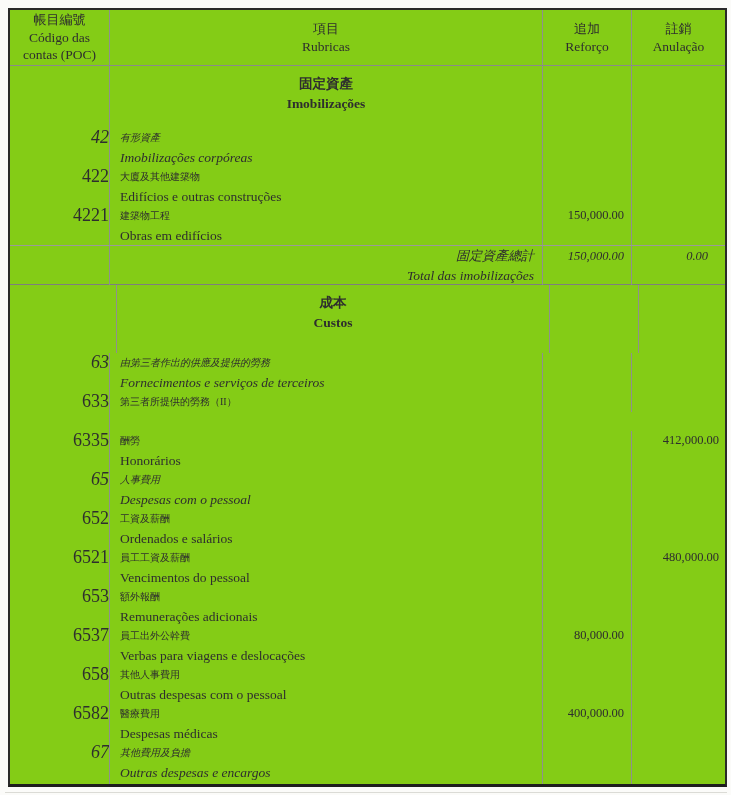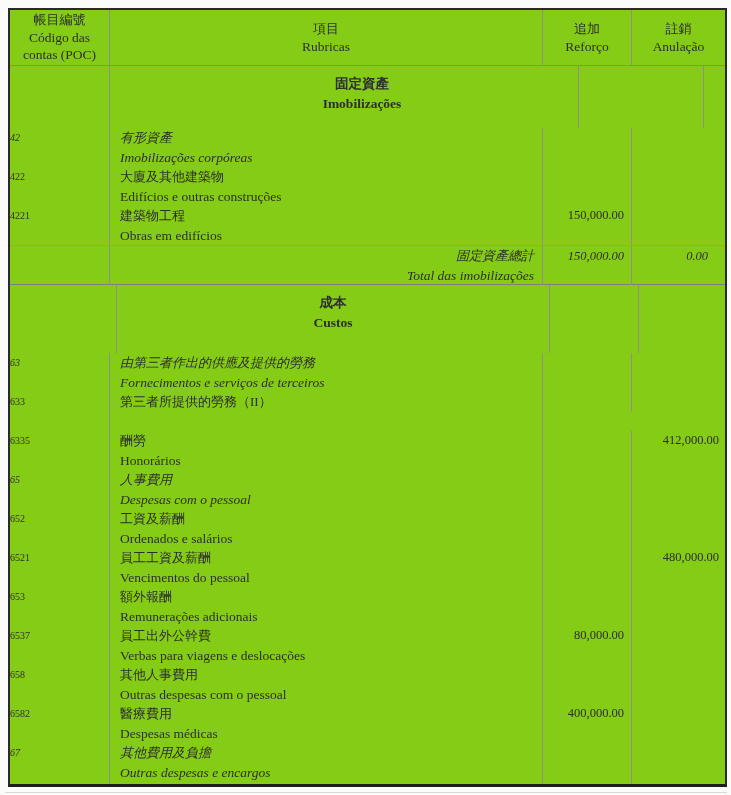--- a/index.html
+++ b/index.html
@@ -28,23 +28,23 @@
   .hline.lat { font-size:13.5px; }
 
   
   .title-block .cell { padding-top:8px; }
   .title-line { text-align:center; font-weight:bold; font-size:13.5px;
                 line-height:20px; white-space:nowrap; }
 
   
   .lrow { height:19.5px; }
   .lrow .cell { line-height:19.5px; white-space:nowrap; overflow:hidden; }
-  .code   { text-align:left; font-size:10px; }
+  .code   { text-align:right; font-size:18px; }
   .itemtxt{ padding-left:10px; }
-  .zh { font-size:13px; }
+  .zh { font-size:10px; }
   .pt { font-size:13.5px; }
   .amt { text-align:right; font-size:12.5px; }
   .amt.ref { padding-right:7px; }
   .amt.anu { padding-right:6px; }
   .it { font-style:italic; }
 
   
   .total-block { height:40px; border-top:1px solid #9a9a9a; border-bottom:1px solid #7e7e7e; }
   .total-block .cell { padding-top:1px; }
   .tot-line { line-height:19px; white-space:nowrap; text-align:right;
@@ -77,21 +77,21 @@
       <div class="hline">追加</div>
       <div class="hline lat">Reforço</div>
     </div>
     <div class="cell last header-cell">
       <div class="hline">註銷</div>
       <div class="hline lat">Anulação</div>
     </div>
   </div>
 
   <div id="table-body" style="display:flex;flex-direction:column;flex:1;min-height:0;">
-      <div class="trow title-block" style="height: 62px; gap: 36px;">
+      <div class="trow title-block" style="height: 62px;">
         <div class="cell "></div>
         <div class="cell ">
           <div class="title-line">固定資產</div>
           <div class="title-line">Imobilizações</div>
         </div>
         <div class="cell "></div>
         <div class="cell last"></div>
       </div>
       <div class="trow lrow">
         <div class="cell code it">42</div>

